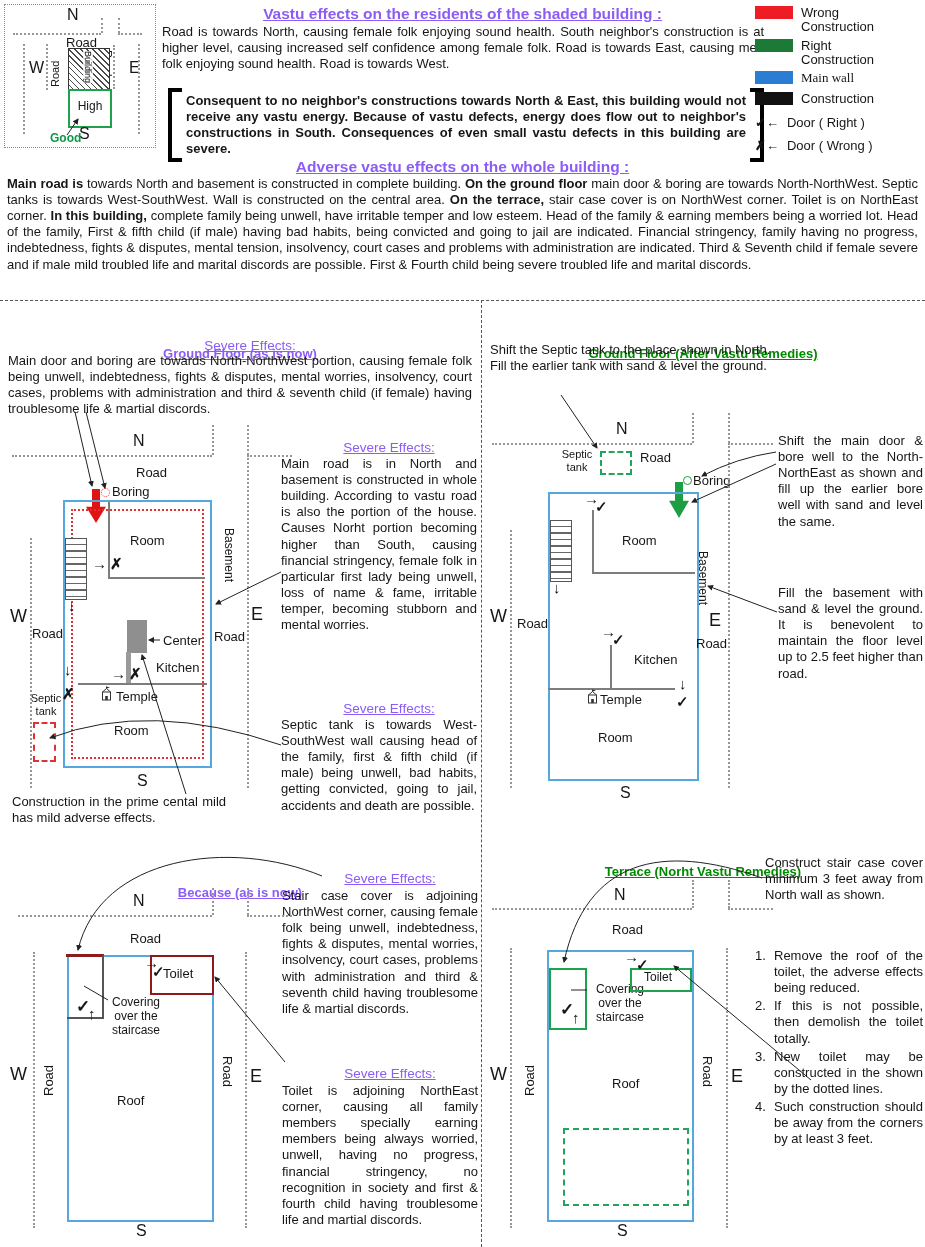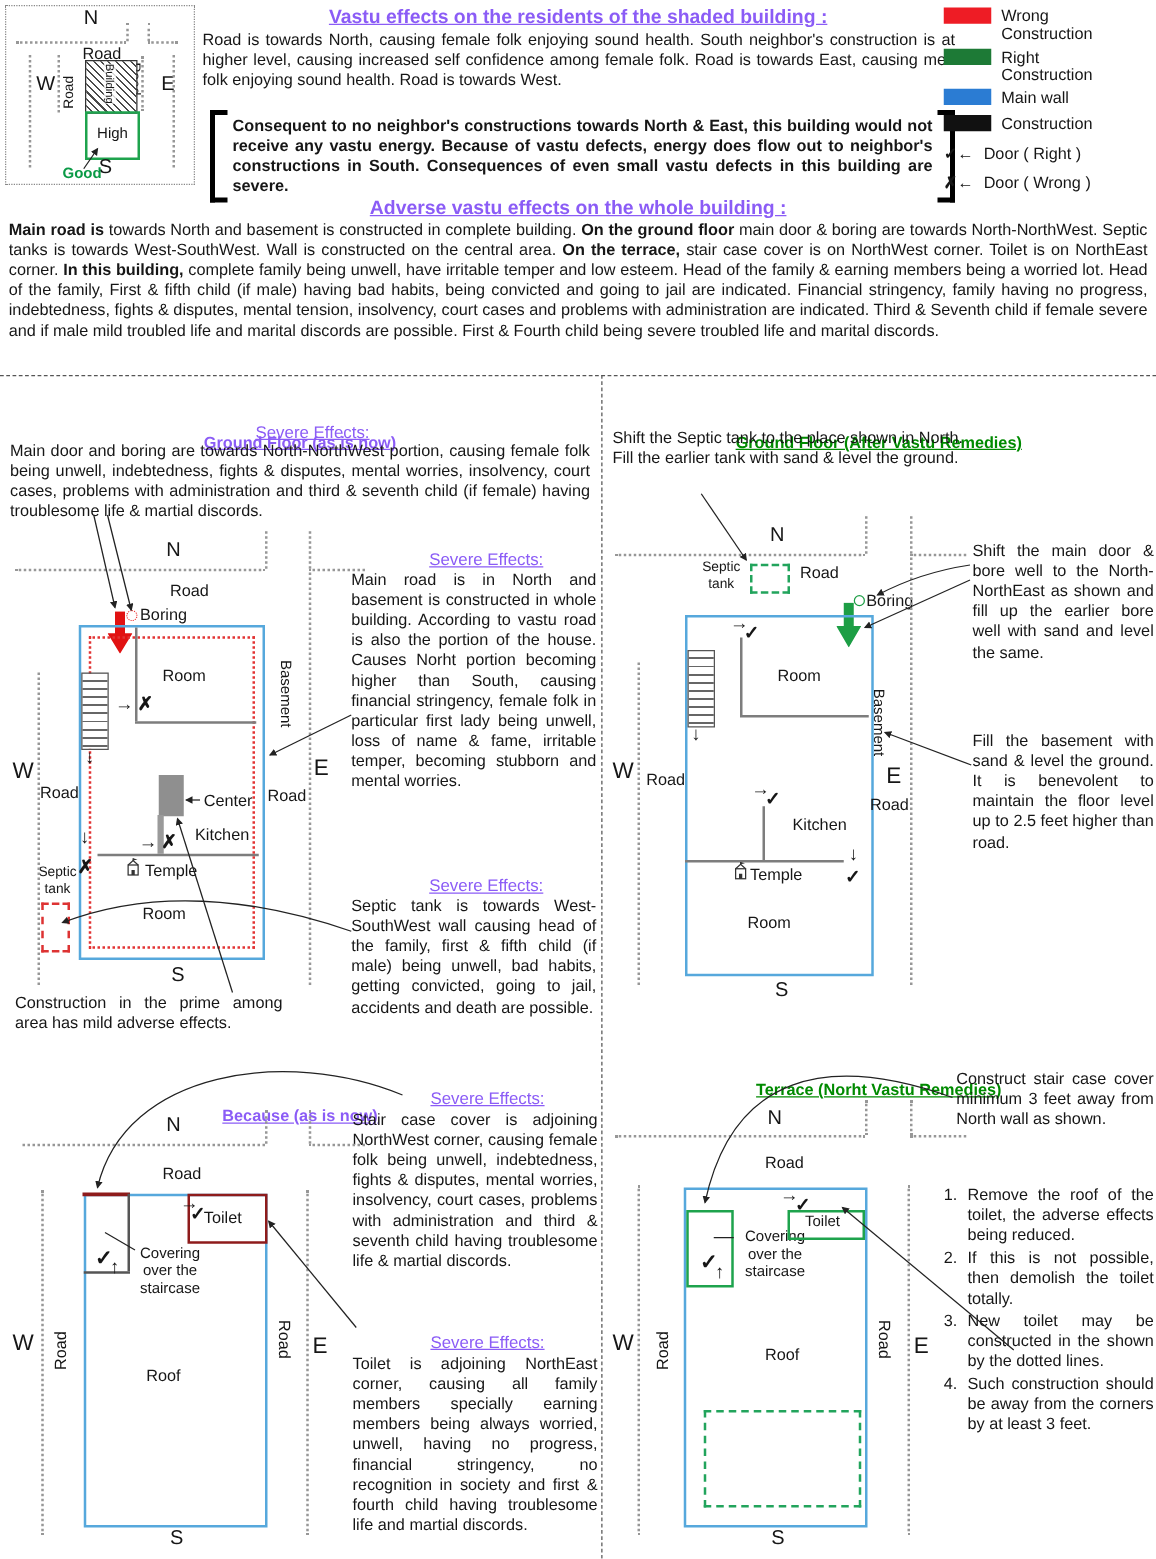--- a/index.html
+++ b/index.html
@@ -92,21 +92,21 @@
     <div class="lgrow" style="margin-bottom:4px;">
       <div class="sw" style="background-color: rgb(238, 28, 37);"></div>
       <div style="width:90px;">Wrong Construction</div>
     </div>
     <div class="lgrow" style="margin-bottom:4px;">
       <div class="sw" style="background-color: rgb(29, 122, 54);"></div>
       <div style="width:90px;">Right Construction</div>
     </div>
     <div class="lgrow" style="margin-bottom:7px;">
       <div class="sw" style="background-color: rgb(43, 124, 211);"></div>
-      <div style="width:90px;">Main wall</div>
+      <div style="width:90px;font-family:Liberation Serif, serif;">Main wall</div>
     </div>
     <div class="lgrow" style="margin-bottom:9px;">
       <div class="sw" style="background-color: rgb(17, 17, 17);"></div>
       <div style="width:90px;">Construction</div>
     </div>
     <div class="lgrow" style="margin-bottom:9px;">
       <span class="b">✓←</span>
       <span>Door ( Right )</span>
     </div>
     <div class="lgrow">
@@ -166,21 +166,21 @@
   <div class="abs small ctr" style="left:28px;top:692px;width:36px;">Septic tank</div>
   <div class="abs" style="left:33px;top:722px;width:19px;height:36px;border:2px dashed #d33;"></div>
   <div class="abs rlabel" style="left:114px;top:723px;">Room</div>
   <div class="abs compass" style="left:137px;top:772px;">S</div>
   <div class="abs compass" style="left:10px;top:606px;font-size:18px;">W</div>
   <div class="abs rlabel" style="left:32px;top:626px;">Road</div>
   <div class="abs compass" style="left:251px;top:604px;font-size:18px;">E</div>
   <div class="abs rlabel" style="left:214px;top:629px;">Road</div>
   <div class="abs roadv" style="left:30px;top:538px;height:250px;"></div>
   <div class="abs roadv" style="left:247px;top:455px;height:333px;"></div>
-  <div class="abs jt" style="left:12px;top:794px;width:214px;">Construction in the prime among area has mild adverse effects.</div>
+  <div class="abs jt" style="left:12px;top:794px;width:214px;">Construction in the prime cental mild has mild adverse effects.</div>
 
   <div class="abs ctr red hsev" style="left:280px;top:440px;width:198px;">Severe Effects:</div>
   <div class="abs jt" style="left:281px;top:456px;width:196px;">Main road is in North and basement is constructed in whole building. According to vastu road is also the portion of the house. Causes Norht portion becoming higher than South, causing financial stringency, female folk in particular first lady being unwell, loss of name &amp; fame, irritable temper, becoming stubborn and mental worries.</div>
   <div class="abs ctr red hsev" style="left:280px;top:701px;width:198px;">Severe Effects:</div>
   <div class="abs jt" style="left:281px;top:717px;width:196px;">Septic tank is towards West-SouthWest wall causing head of the family, first &amp; fifth child (if male) being unwell, bad habits, getting convicted, going to jail, accidents and death are possible.</div>
 
   <svg class="ov" width="481" height="530" style="left:0;top:410px;">
     <defs>
         <marker id="mh1" markerWidth="8" markerHeight="8" refX="5" refY="3" orient="auto">
           <path d="M0,0 L6,3 L0,6 z" fill="#222"></path>

